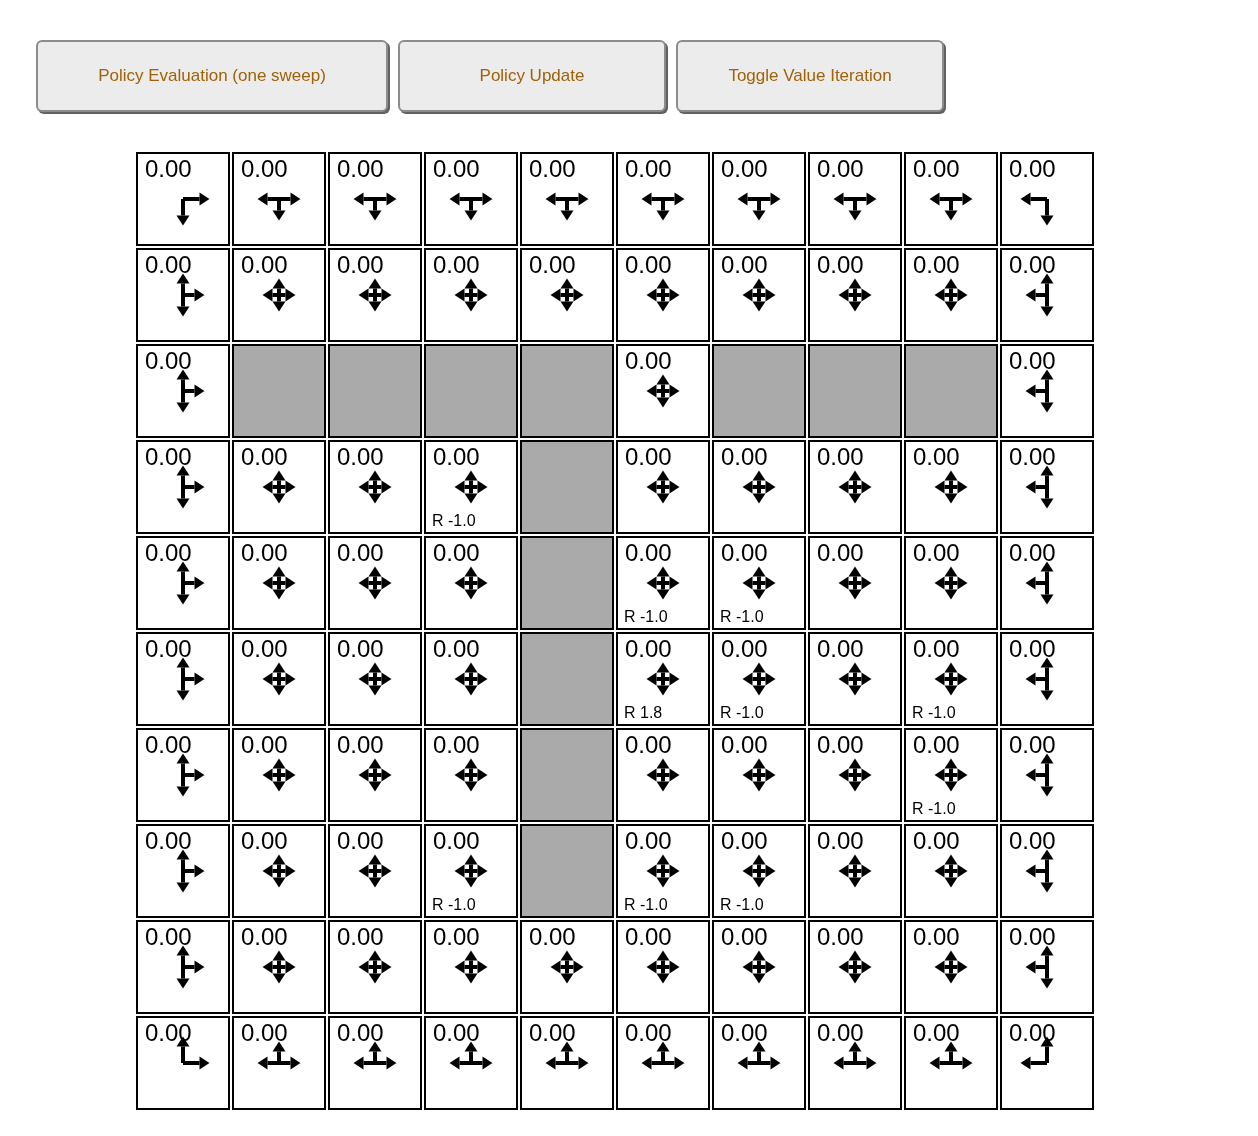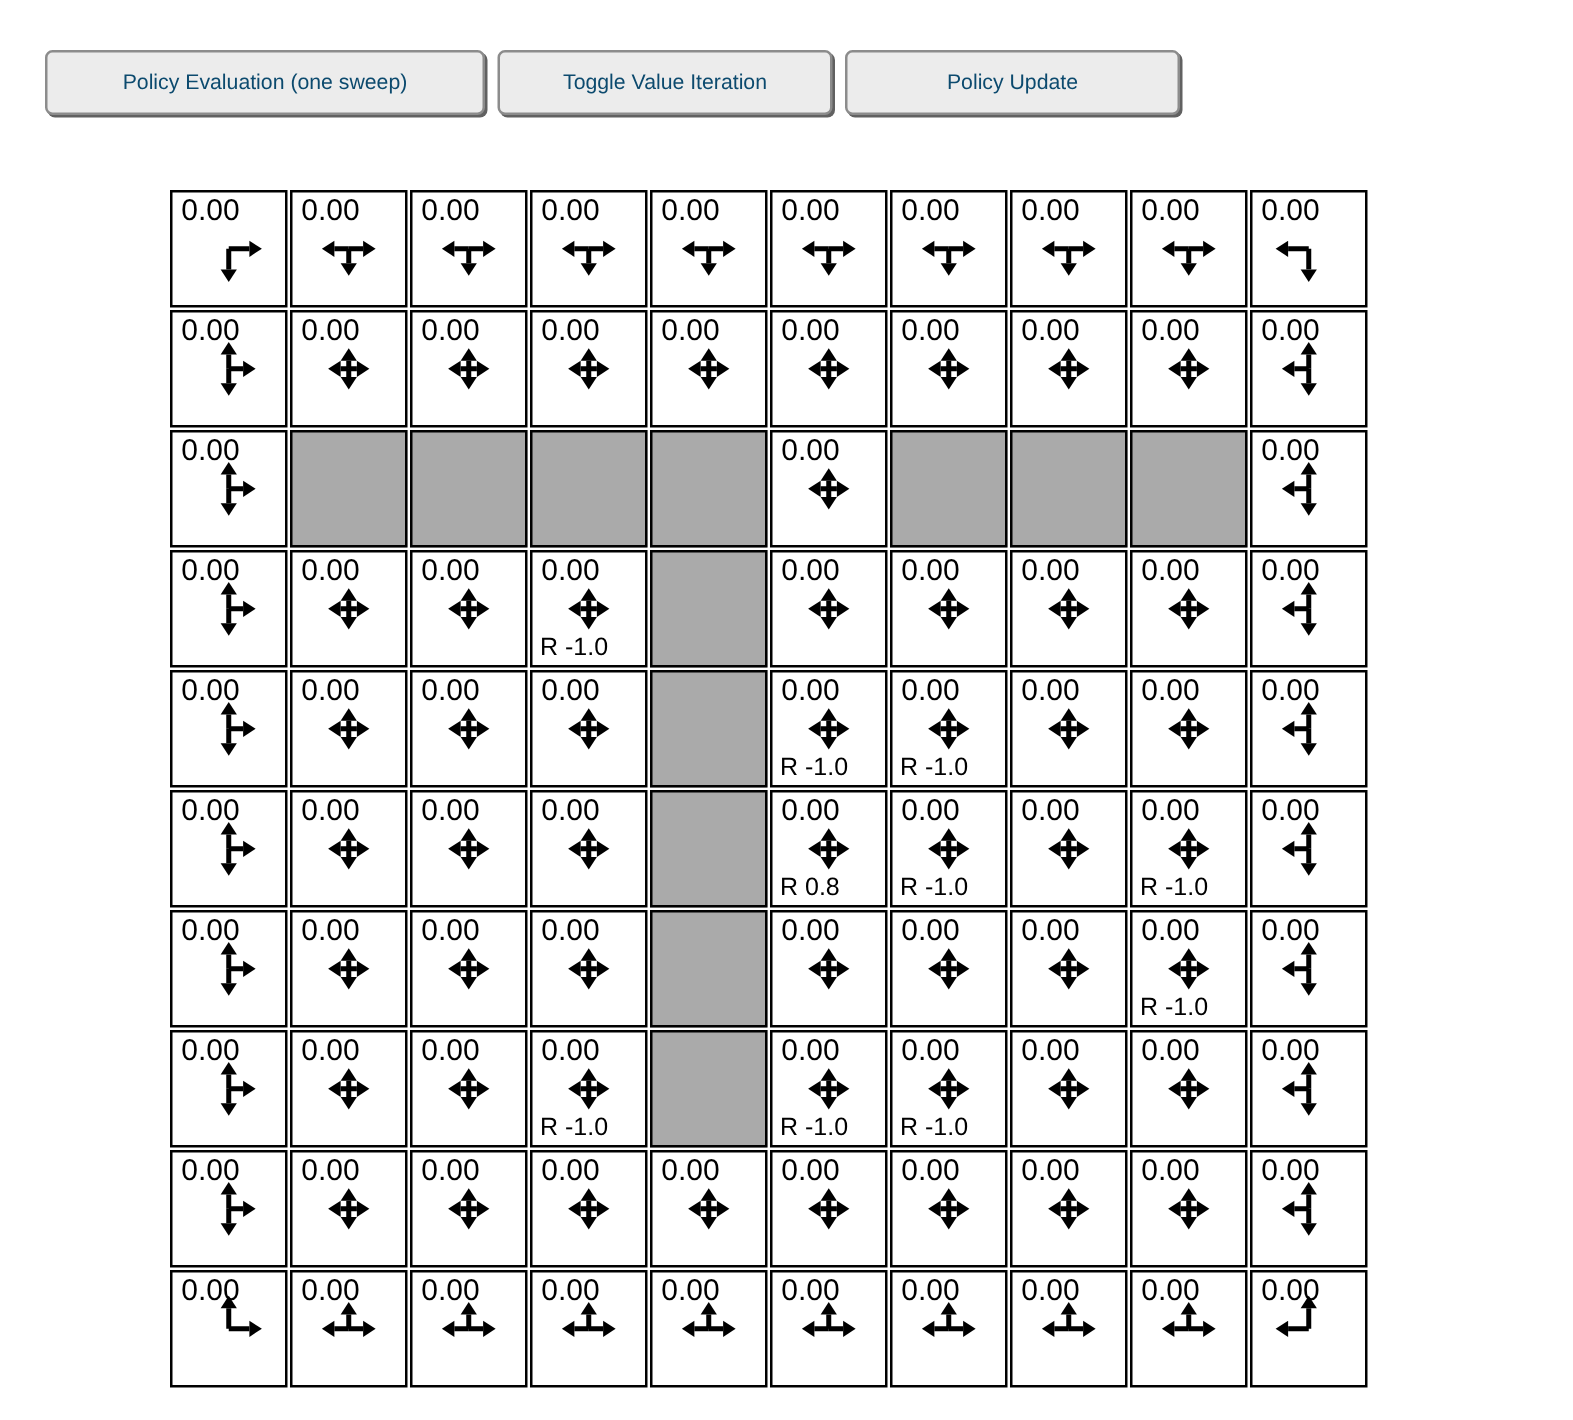--- a/index.html
+++ b/index.html
@@ -2,52 +2,52 @@
 <html><head>
 <meta charset="utf-8">
 <style>
   html,body { margin:0; padding:0; background:#ffffff; }
   body {
     width:1258px; height:1136px; position:relative;
     font-family:"Liberation Sans", sans-serif; color:#000;
   }
   .toolbar { position:absolute; left:36px; top:40px; display:flex; gap:10px; }
   .btn {
-    height:52px; background:#ececec;
+    height:72px; background:#ececec;
     border:2px solid #8c8c8c; border-radius:6px;
     box-shadow:2px 2px 0 #616161;
-    font-family:inherit; font-size:17px; color:#0c4a6e;
+    font-family:inherit; font-size:17px; color:#a16207;
     display:flex; align-items:center; justify-content:center;
     cursor:pointer; padding:0; box-sizing:border-box;
   }
   .btn.b0 { width:352px; }
   .btn.b1 { width:268px; }
   .btn.b2 { width:268px; }
   .btn.b3 { width:272px; }
   .grid {
     position:absolute; left:136px; top:152px;
     display:grid; grid-template-columns:repeat(10,94px); grid-auto-rows:94px;
     gap:2px;
   }
   .cell {
     position:relative; box-sizing:border-box;
     border:2px solid #000; background:#fff; overflow:visible;
   }
   .cell.wall { background:#aaaaaa; }
   .val { position:absolute; left:7px; top:0; font-size:24px; line-height:30px; }
-  .reward { position:absolute; left:6px; bottom:2px; font-size:20px; }
+  .reward { position:absolute; left:6px; bottom:2px; font-size:16px; }
   svg.arrows { position:absolute; left:50%; top:50%; transform:translate(-50%,-50%); }
 </style>
 </head>
 <body>
 
 <div class="toolbar">
   <button class="btn b0">Policy Evaluation (one sweep)</button>
+  <button class="btn b1">Policy Update</button>
   <button class="btn b2">Toggle Value Iteration</button>
-  <button class="btn b1">Policy Update</button>
 </div>
 
 <div class="grid">
     <div class="cell">
       <span class="val">0.00</span>
       <svg width="90" height="90" viewBox="-45 -45 90 90" class="arrows">
         <line x1="0" y1="0" x2="16.5" y2="0" stroke="#000000" stroke-width="4"></line>
         <polygon points="26.5,0 16.5,6.5 16.5,-6.5" fill="#000000"></polygon>
         <line x1="0" y1="0" x2="0" y2="16.5" stroke="#000000" stroke-width="4"></line>
         <polygon points="0,26.5 -6.5,16.5 6.5,16.5" fill="#000000"></polygon>
@@ -605,21 +605,21 @@
       <svg width="90" height="90" viewBox="-45 -45 90 90" class="arrows">
         <line x1="0" y1="0" x2="0" y2="-6.5" stroke="#000000" stroke-width="4"></line>
         <polygon points="0,-16.5 6.5,-6.5 -6.5,-6.5" fill="#000000"></polygon>
         <line x1="0" y1="0" x2="0" y2="6.5" stroke="#000000" stroke-width="4"></line>
         <polygon points="0,16.5 -6.5,6.5 6.5,6.5" fill="#000000"></polygon>
         <line x1="0" y1="0" x2="-6.5" y2="0" stroke="#000000" stroke-width="4"></line>
         <polygon points="-16.5,0 -6.5,-6.5 -6.5,6.5" fill="#000000"></polygon>
         <line x1="0" y1="0" x2="6.5" y2="0" stroke="#000000" stroke-width="4"></line>
         <polygon points="16.5,0 6.5,6.5 6.5,-6.5" fill="#000000"></polygon>
       </svg>
-      <span class="reward">R 0.8</span>
+      <span class="reward">R 1.8</span>
     </div>
     <div class="cell">
       <span class="val">0.00</span>
       <svg width="90" height="90" viewBox="-45 -45 90 90" class="arrows">
         <line x1="0" y1="0" x2="0" y2="-6.5" stroke="#000000" stroke-width="4"></line>
         <polygon points="0,-16.5 6.5,-6.5 -6.5,-6.5" fill="#000000"></polygon>
         <line x1="0" y1="0" x2="0" y2="6.5" stroke="#000000" stroke-width="4"></line>
         <polygon points="0,16.5 -6.5,6.5 6.5,6.5" fill="#000000"></polygon>
         <line x1="0" y1="0" x2="-6.5" y2="0" stroke="#000000" stroke-width="4"></line>
         <polygon points="-16.5,0 -6.5,-6.5 -6.5,6.5" fill="#000000"></polygon>

